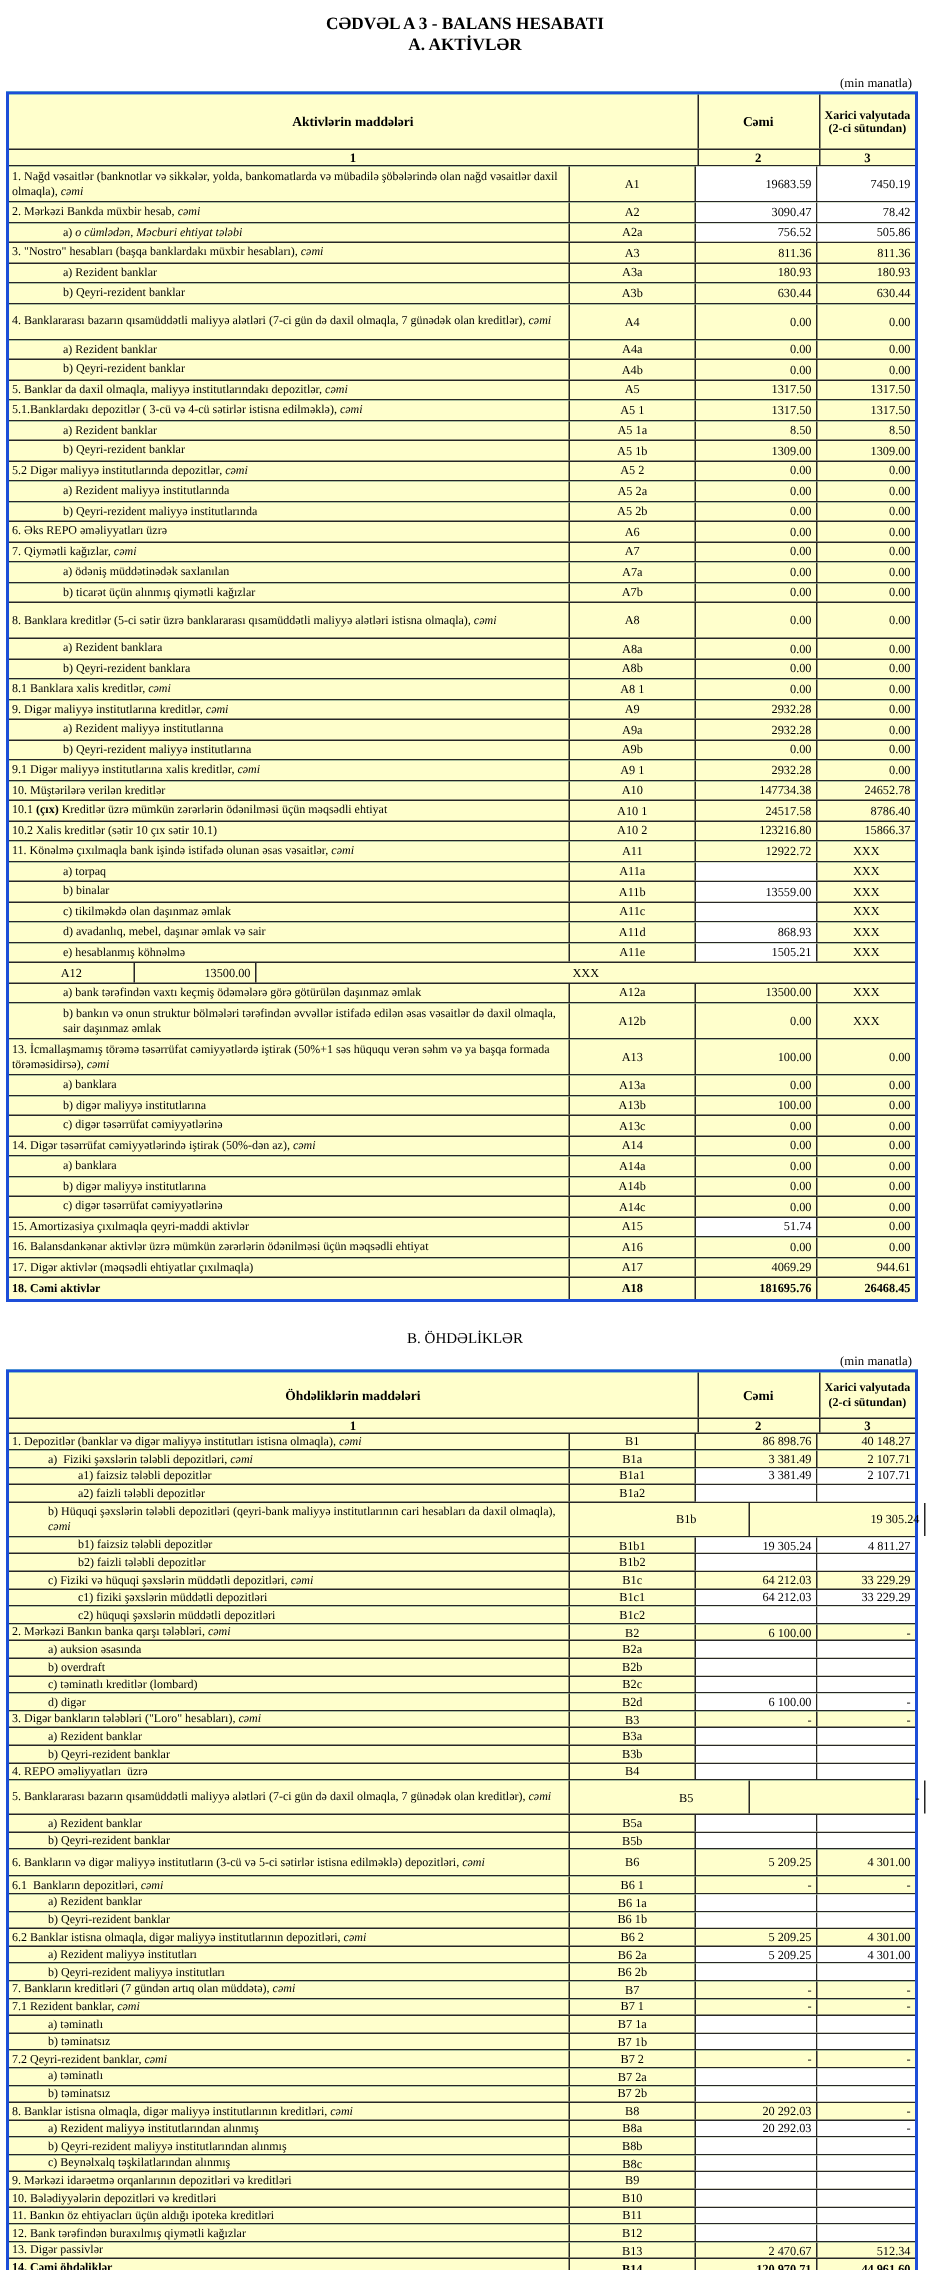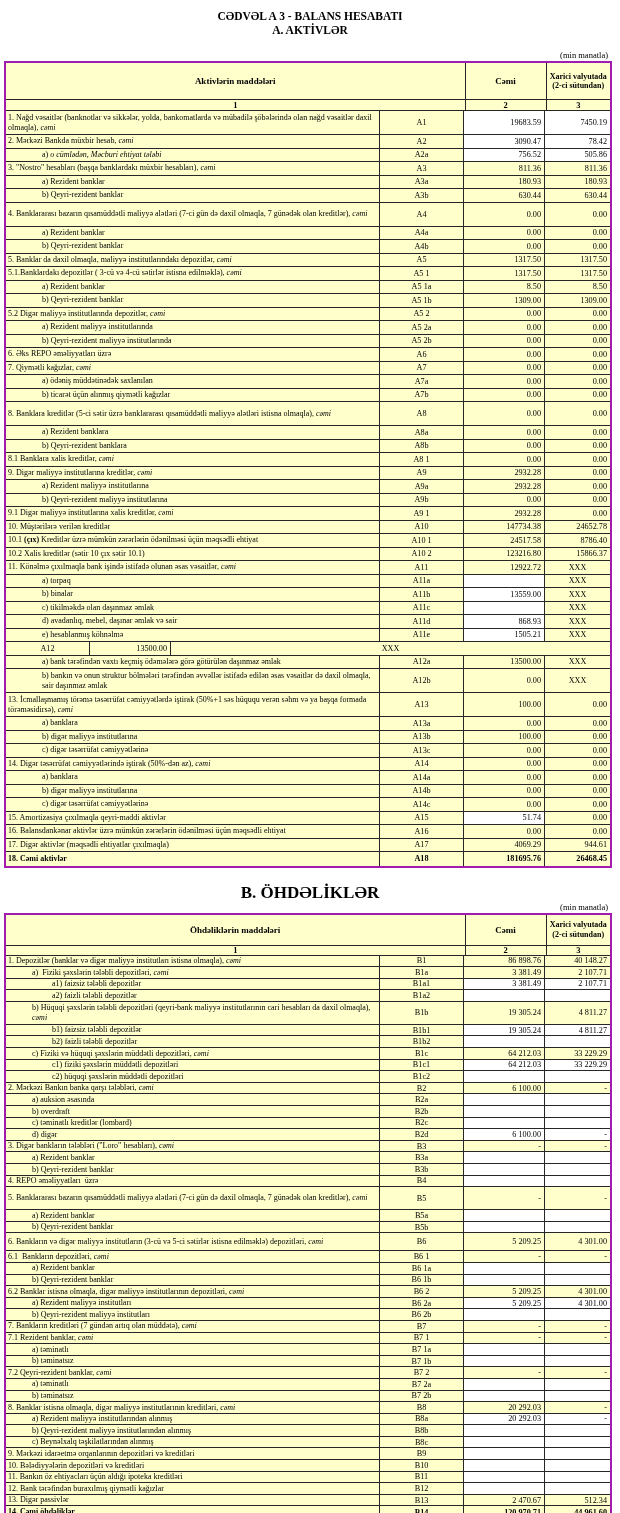--- a/index.html
+++ b/index.html
@@ -2,44 +2,44 @@
 <html><head>
 <meta charset="utf-8">
 <style>
   html,body{margin:0;padding:0;background:#ffffff;}
   .page{
     width:620px;min-height:1513px;background:#fff;color:#000;
     font-family:"Liberation Serif","DejaVu Serif",serif;
     overflow:hidden;
   }
   .doc-title{padding-top:9px;text-align:center;font-weight:bold;font-size:11.5px;line-height:14px;}
-  .sec-heading{margin-top:18px;text-align:center;font-weight:bold;font-size:17px;line-height:14px;}
+  .sec-heading{margin-top:18px;text-align:center;font-weight:normal;font-size:10px;line-height:14px;}
   .unit{width:604px;margin-left:4px;text-align:right;font-size:8.5px;line-height:10px;}
   .unit-a{margin-top:13px;margin-bottom:1px;}
   .unit-b{margin-top:2px;margin-bottom:1px;}
-  .tbl{width:608px;margin-left:4px;border:2px solid #a21caf;box-sizing:border-box;background:#14b8a6;}
+  .tbl{width:608px;margin-left:4px;border:2px solid #1d4ed8;box-sizing:border-box;background:#14b8a6;}
   .row{display:flex;box-sizing:border-box;border-bottom:1.5px solid #262626;background:#FFFFCC;}
   .row:last-child{border-bottom:none;}
   .cell{display:flex;align-items:center;box-sizing:border-box;overflow:hidden;}
   
   .row-head{height:37px;}
   .tb .row-head{height:31px;}
   .h-items{flex:0 0 459.5px;justify-content:center;font-weight:bold;font-size:9px;border-right:1.5px solid #262626;}
   .h-total{flex:0 0 81px;justify-content:center;font-weight:bold;font-size:9px;border-right:1.5px solid #262626;}
   .h-fx{flex:1 1 auto;justify-content:center;text-align:center;font-weight:bold;font-size:8px;line-height:9.5px;padding:0 2px;}
   .row-num{height:11px;}
   .tb .row-num{height:10px;}
   .n-1{flex:0 0 459.5px;justify-content:center;font-weight:bold;font-size:8.5px;border-right:1.5px solid #262626;}
   .n-2{flex:0 0 81px;justify-content:center;font-weight:bold;font-size:8.5px;border-right:1.5px solid #262626;}
   .n-3{flex:1 1 auto;justify-content:center;font-weight:bold;font-size:8.5px;}
   
   .ta .row-data{height:13.5px;}
   .tb .row-data{height:11.6px;}
   .ta .h2{height:24px;} .ta .ht{height:24px;}
-  .tb .h2{height:23px;} .tb .ht{height:18px;}
+  .tb .h2{height:23px;gap:36px;} .tb .ht{height:18px;}
   .c-label{flex:0 0 374px;padding:0 2px;font-size:8px;line-height:9.6px;border-right:1.5px solid #262626;}
   .c-label span{white-space:pre-wrap;}
   .c-code{flex:0 0 84px;justify-content:center;font-size:8.2px;border-right:1.5px solid #262626;}
   .c-total{flex:0 0 81px;justify-content:flex-end;padding-right:3px;font-size:8.2px;border-right:1.5px solid #262626;}
   .c-fx{flex:1 1 auto;justify-content:flex-end;padding-right:3px;font-size:8.2px;}
   .lv1 .c-label{padding-left:36px;}
   .lv2 .c-label{padding-left:52px;}
   .tb .lv1 .c-label{padding-left:26px;}
   .tb .lv2 .c-label{padding-left:46px;}
   .bg-w{background:#ffffff;}

